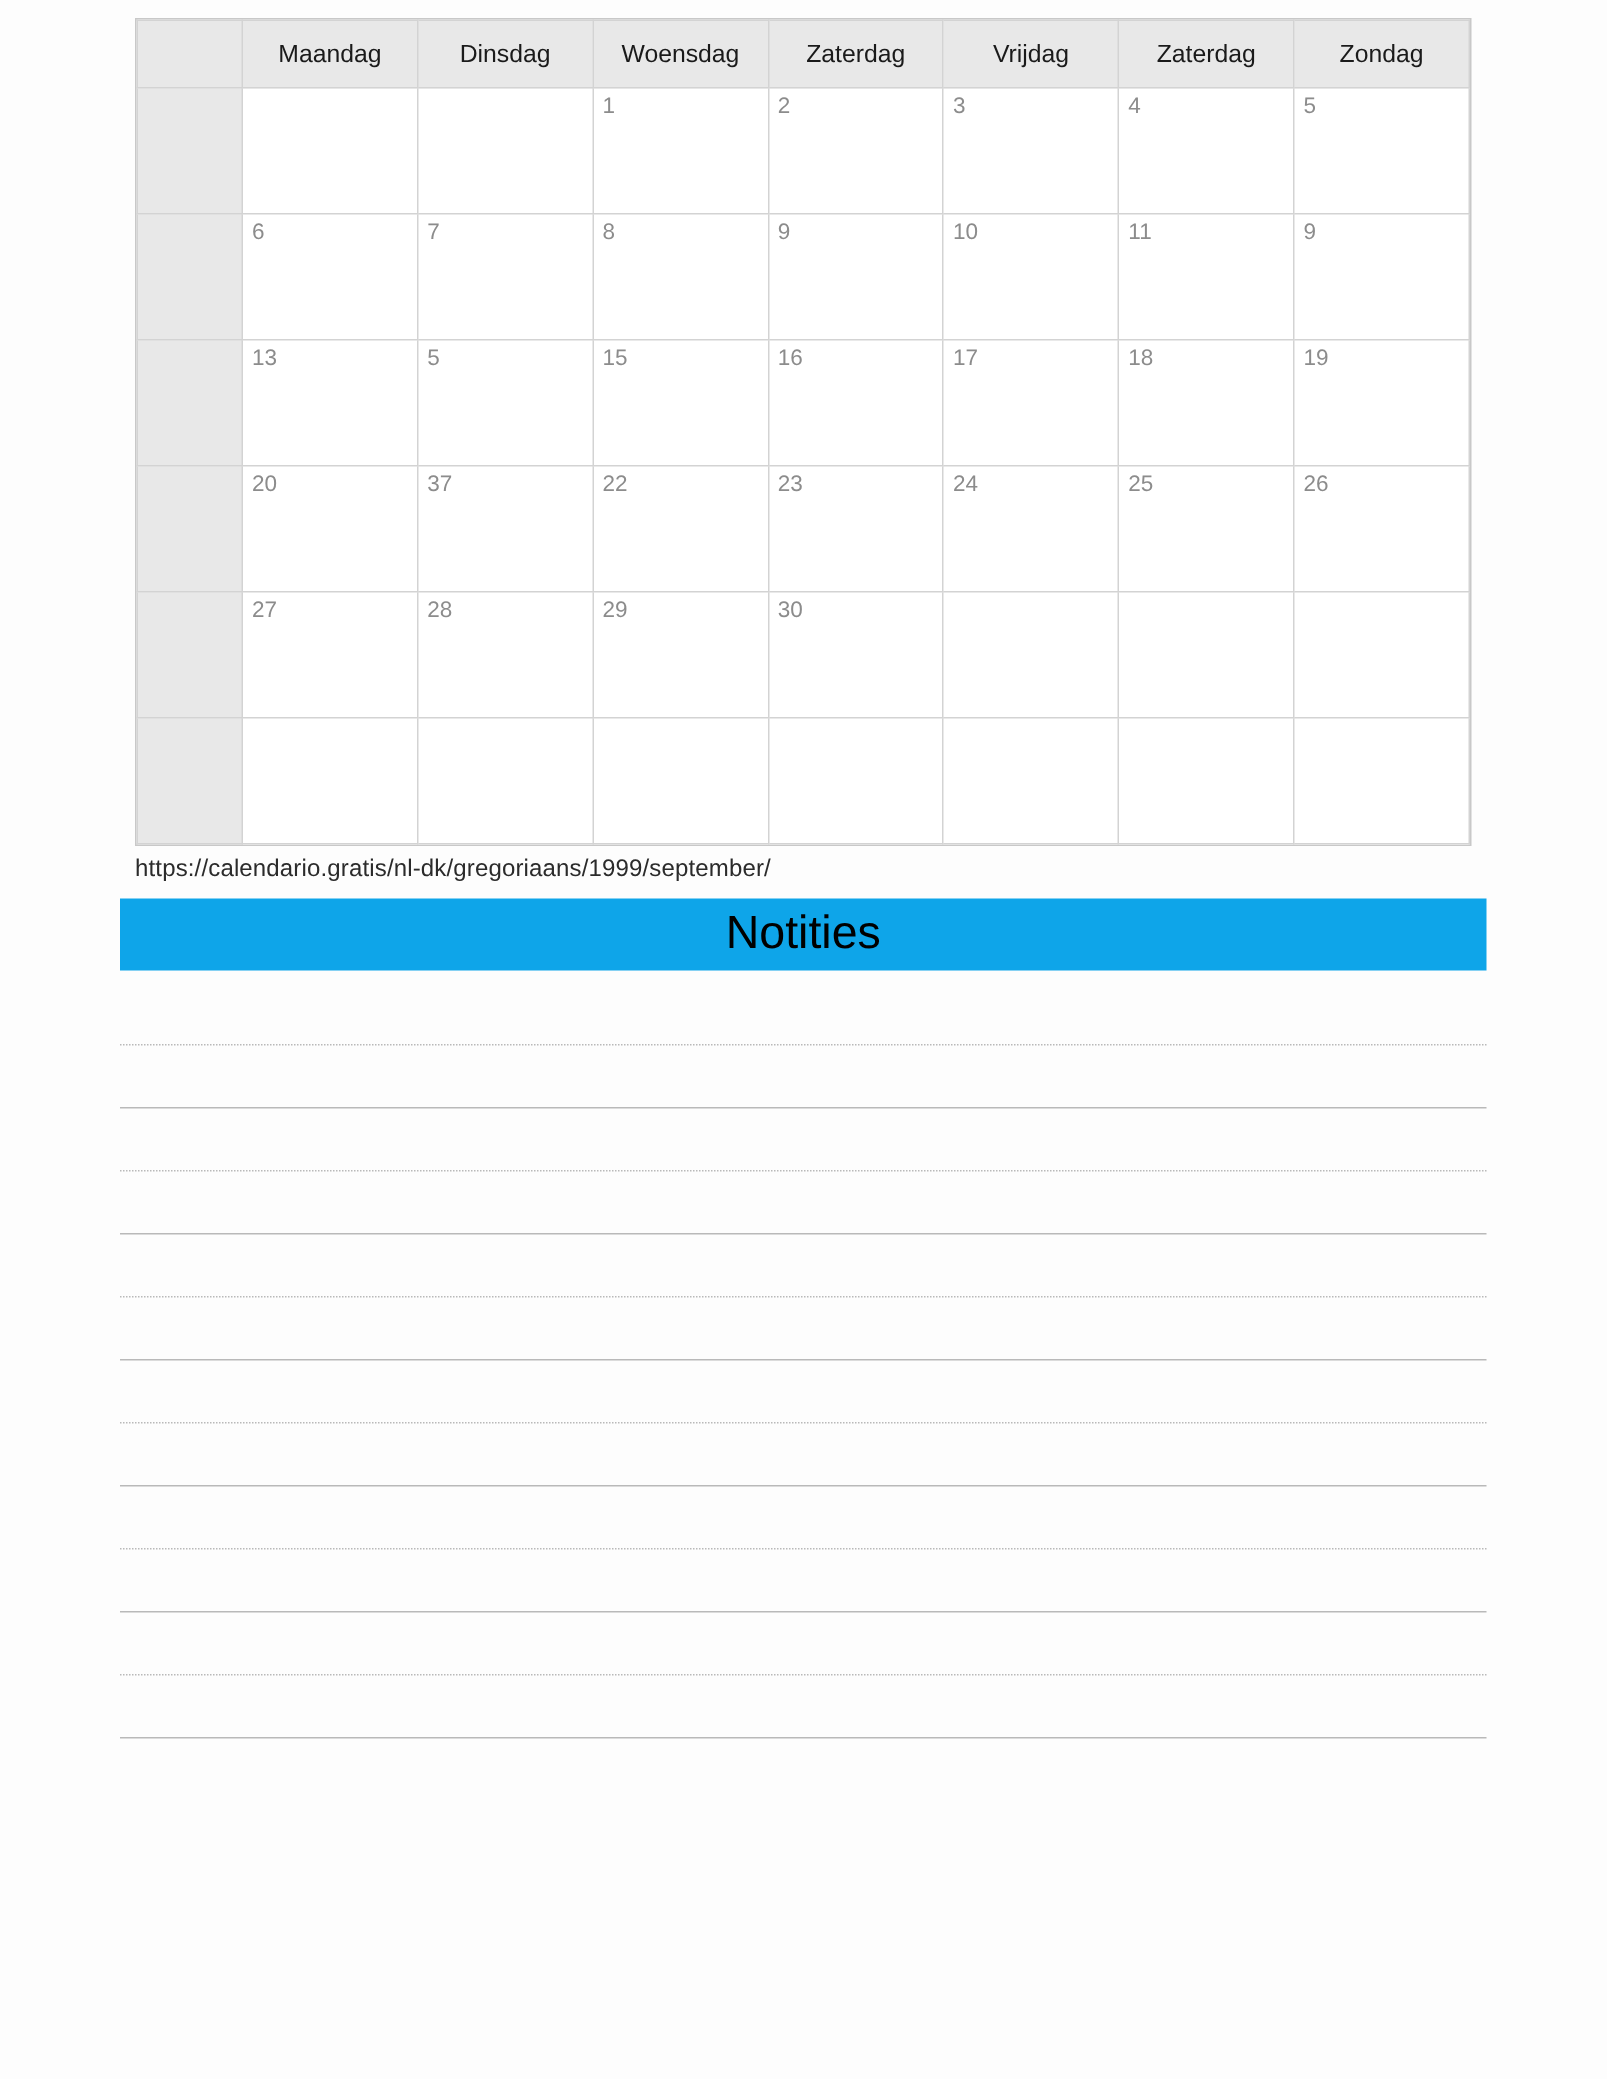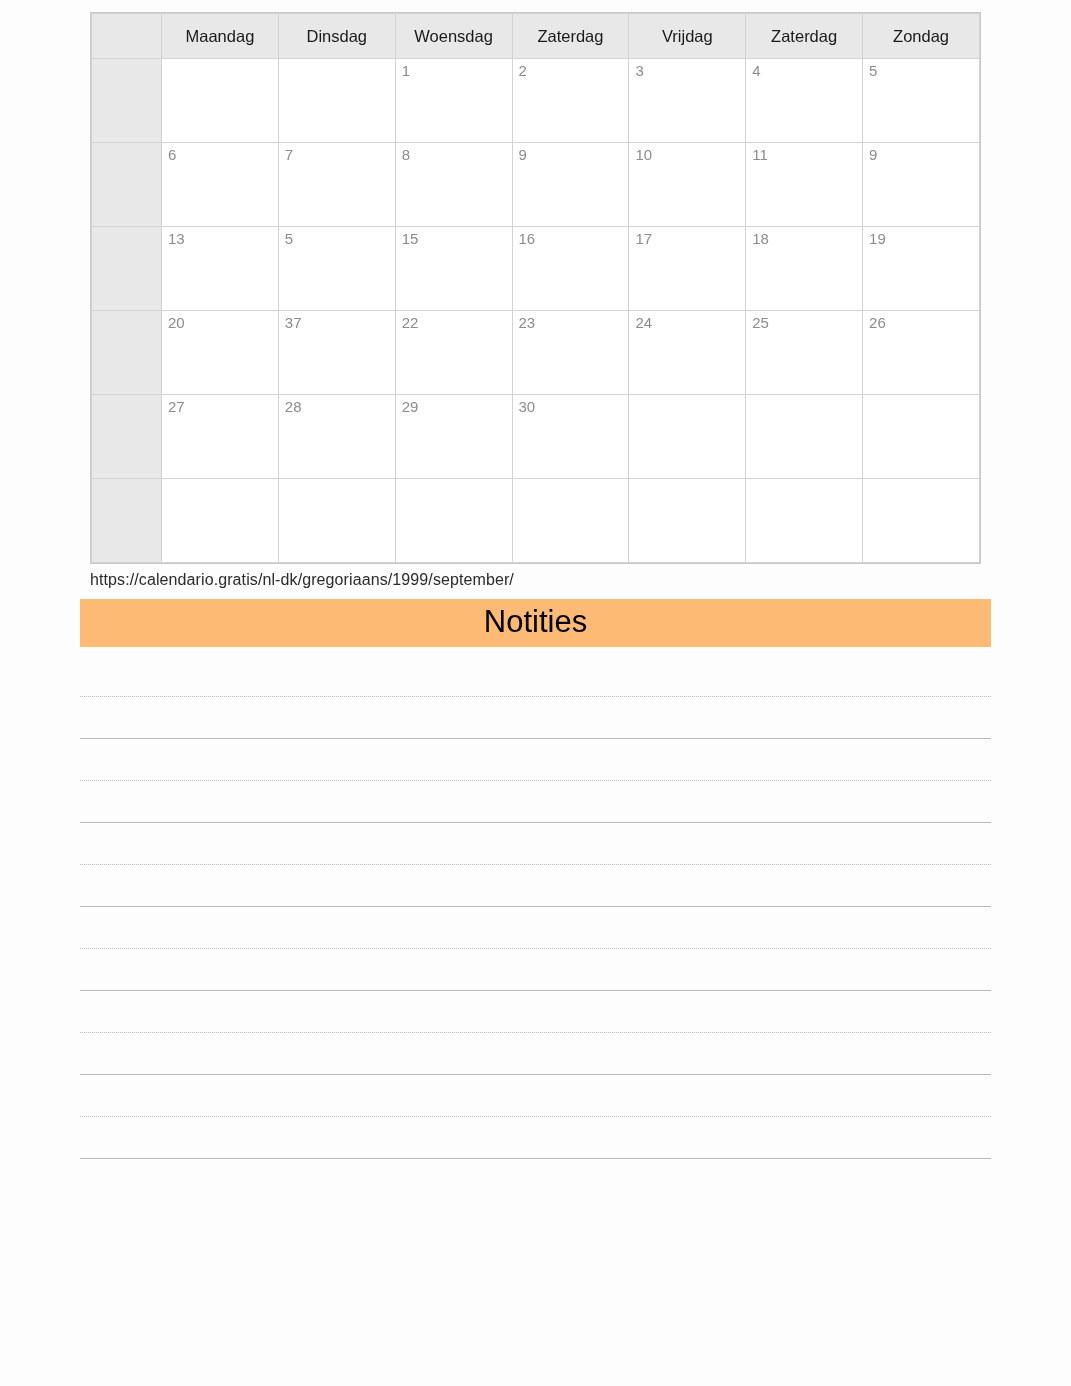--- a/index.html
+++ b/index.html
@@ -85,21 +85,21 @@
     font-size: 16px;
     color: #2b2b2b;
     letter-spacing: 0.1px;
   }
 
   
   .notes-wrap {
     margin: 10px 80px 0 80px;
   }
   .notes-head {
-    background: #fdba74;
+    background: #0ea5e9;
     text-align: center;
     font-size: 31px;
     color: #000000;
     padding: 5px 0 7px 0;
     line-height: 1.15;
   }
   .notes-lines {
     margin-top: 8px;
   }
   .nline {

